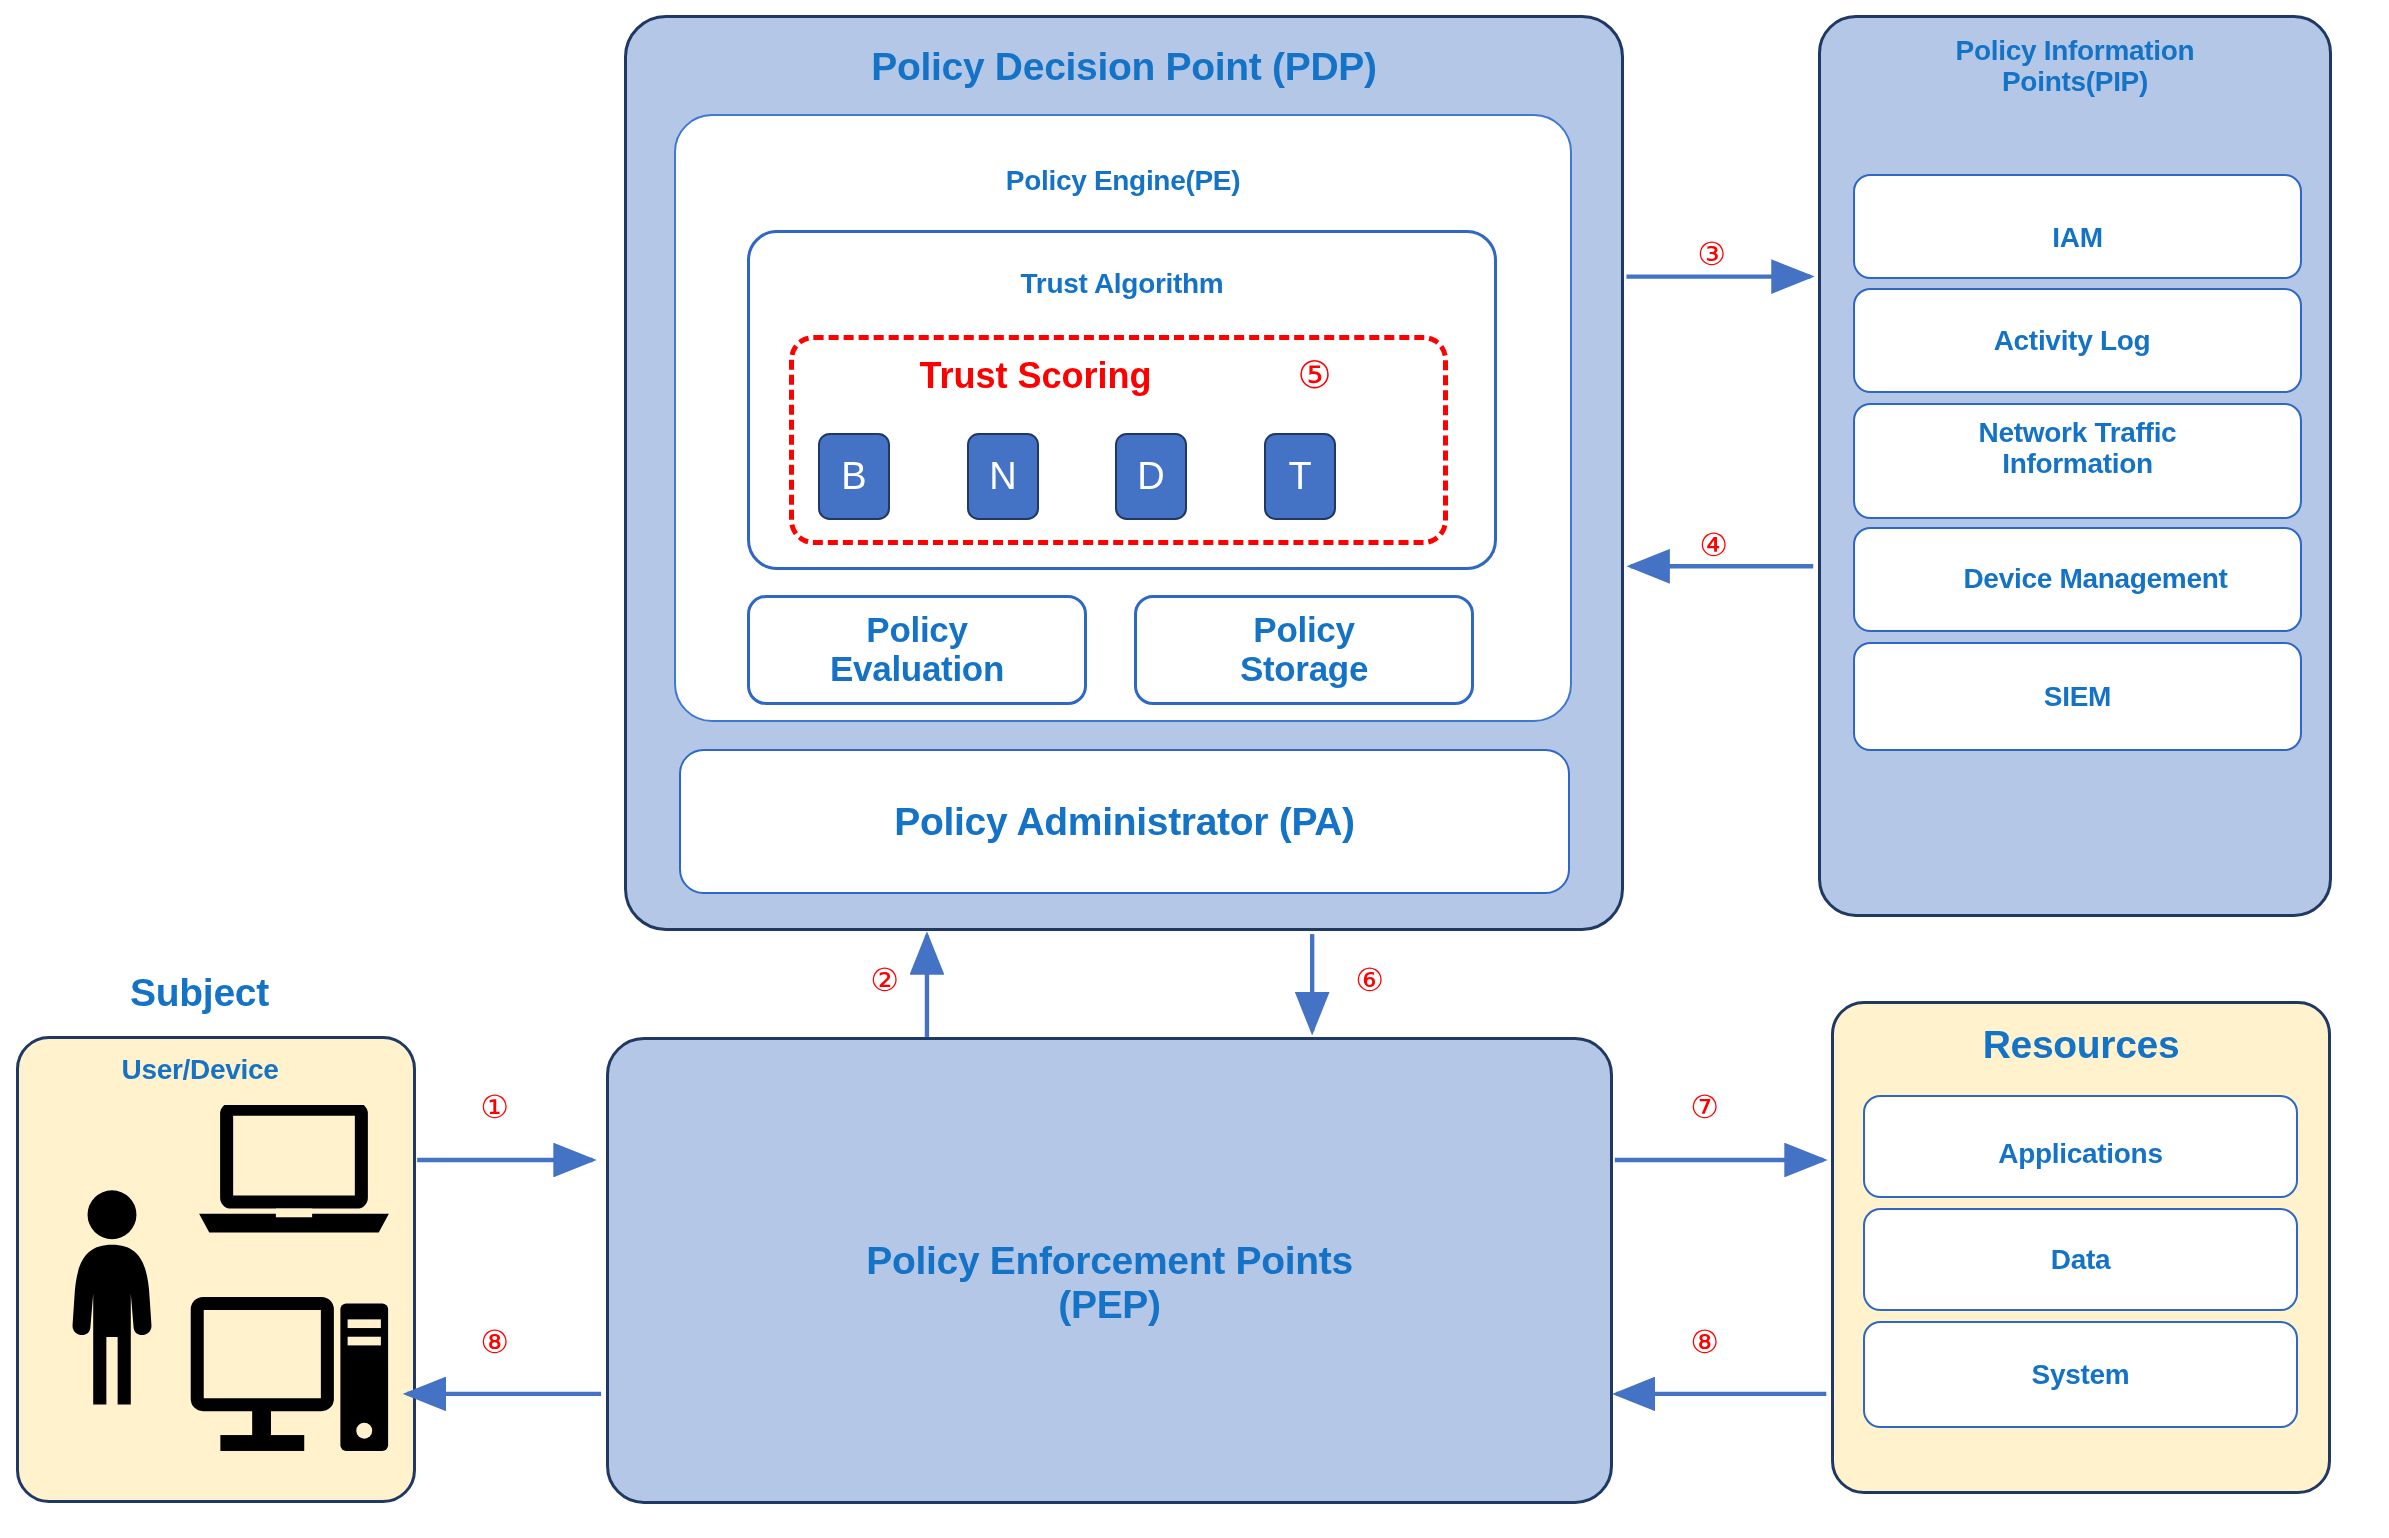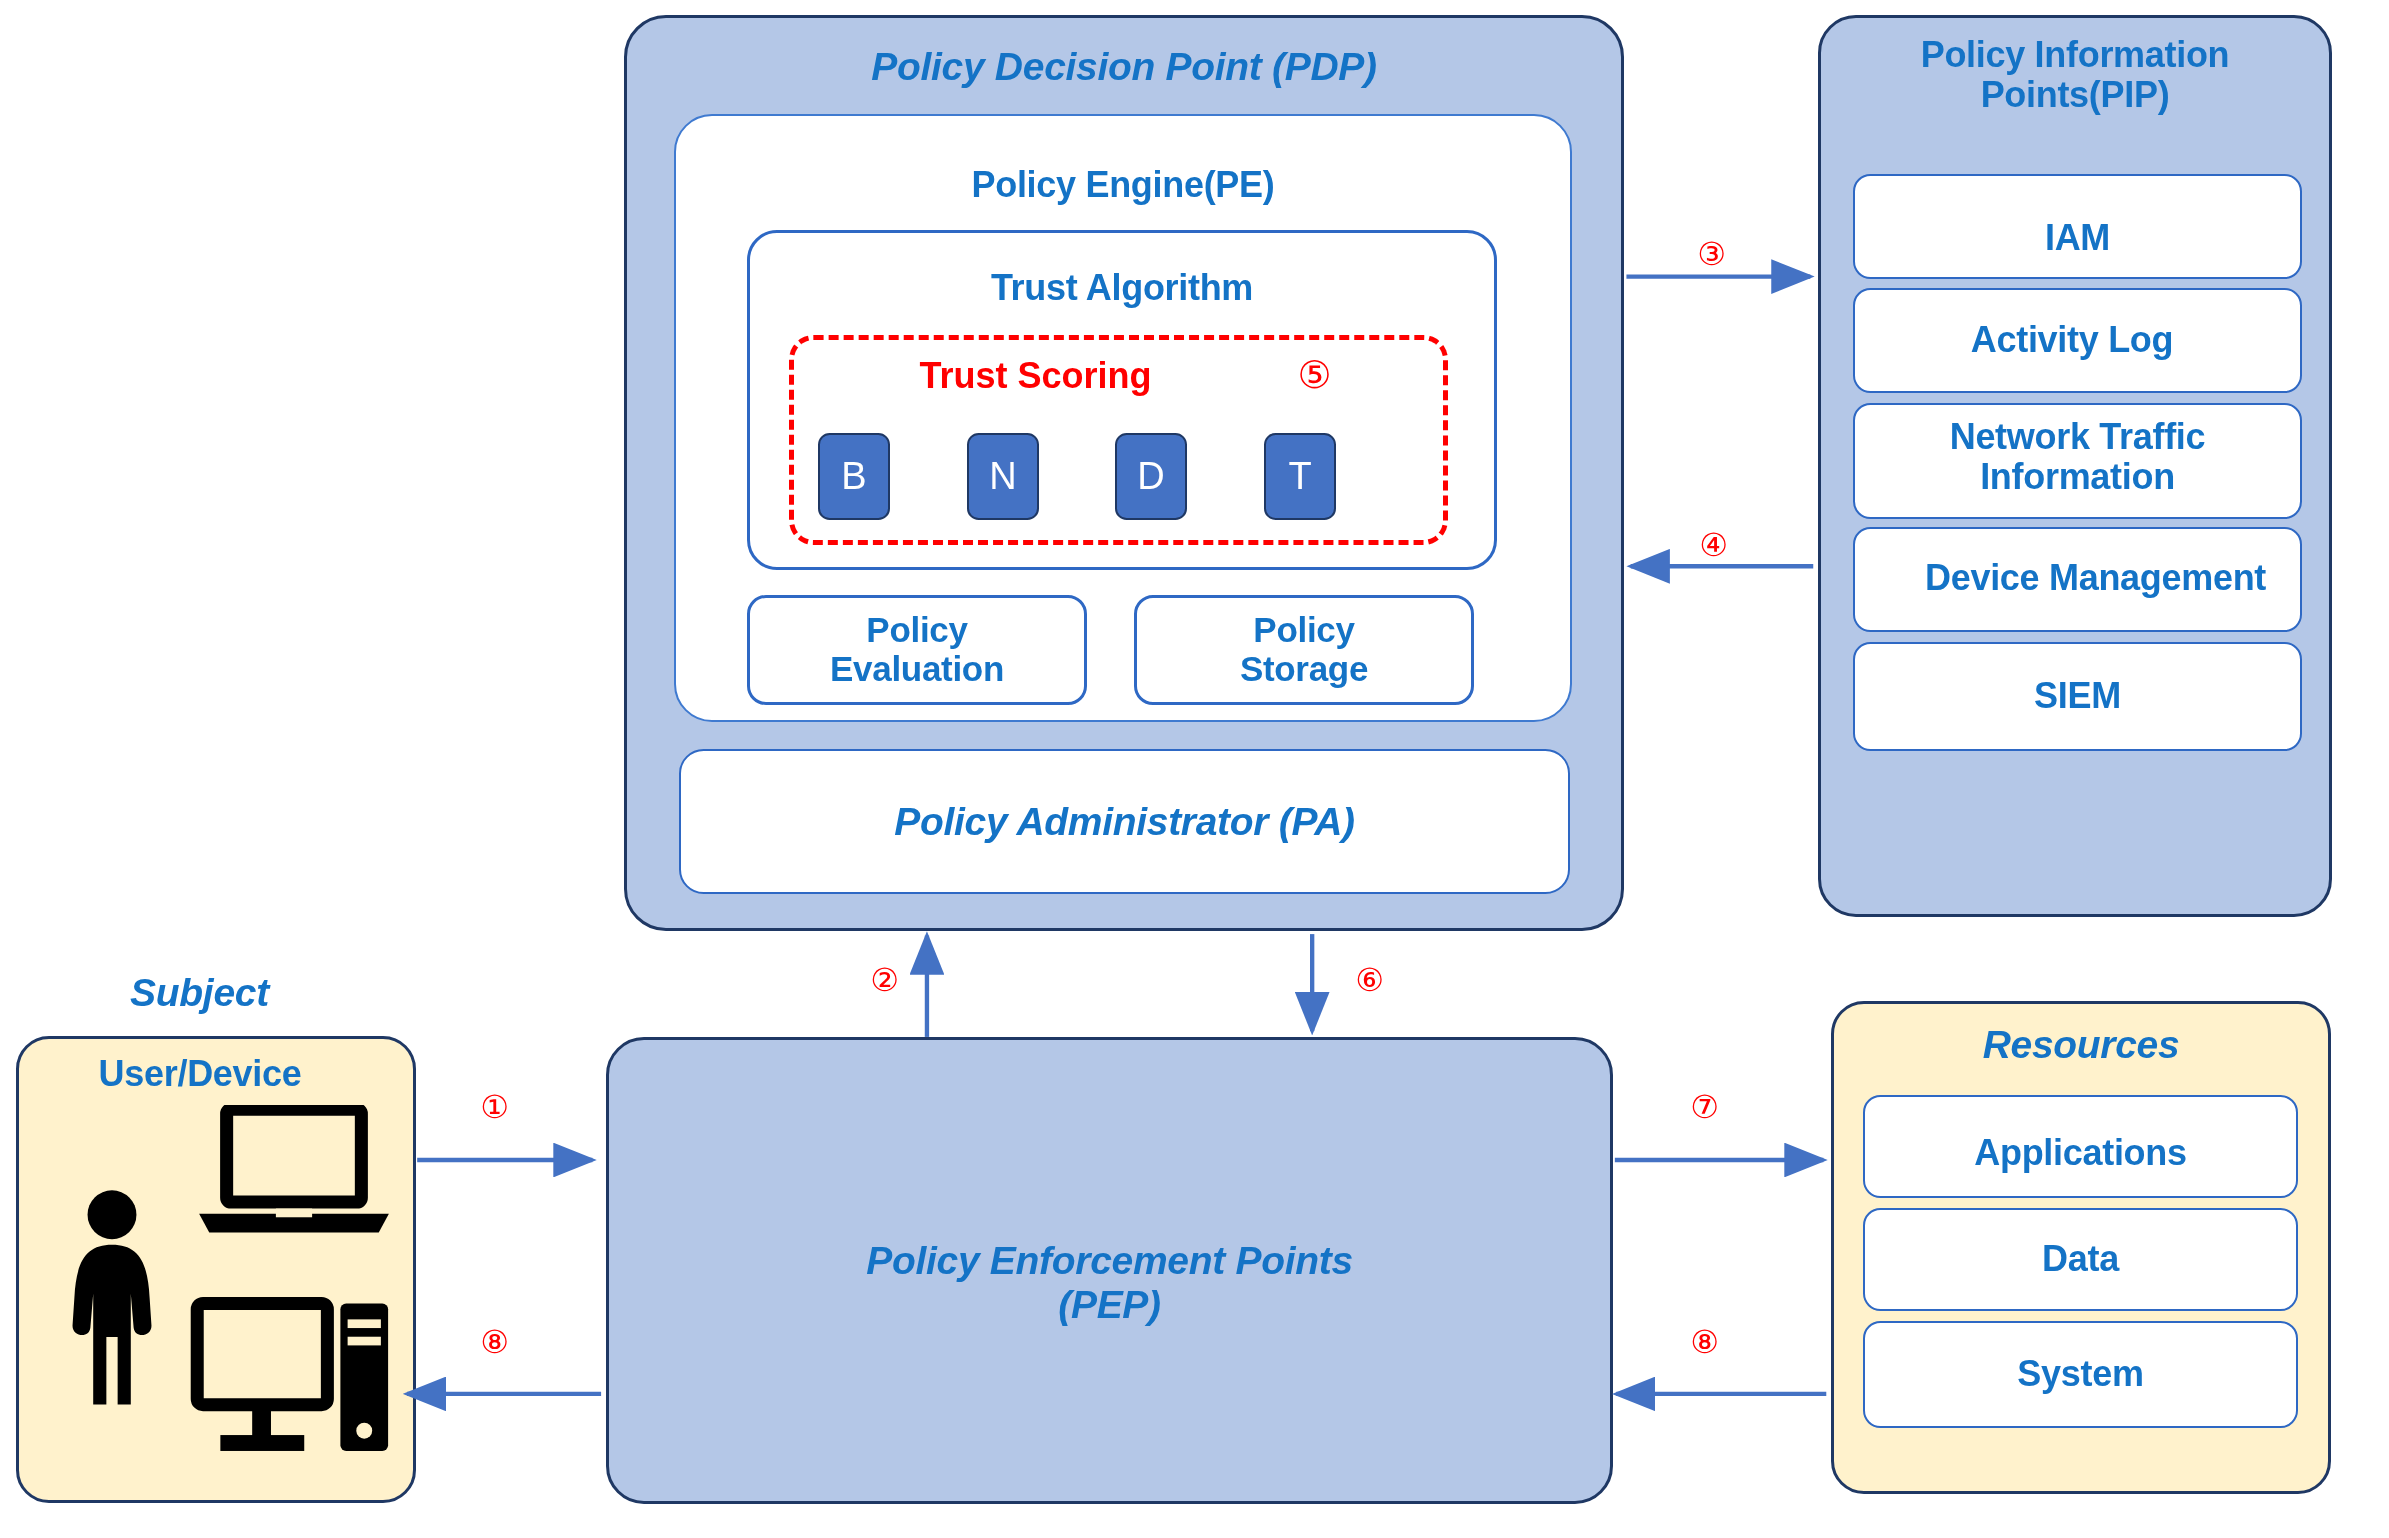--- a/index.html
+++ b/index.html
@@ -33,22 +33,22 @@
   }
 
   
   .ttl{
     color:#1473c6;
     font-weight:bold;
     text-align:center;
     line-height:1.12;
     letter-spacing:-0.3px;
   }
-  .t54{font-size:39px;font-style:italic;}
-  .t50{font-size:36px;}
+  .t54{font-size:39px;}
+  .t50{font-size:28px;}
   .t48{font-size:35px;}
 
   .center-mid{
     display:flex;align-items:center;justify-content:center;
   }
 
   
   .dashed-red{
     border:5px dashed #ff0000;
     border-radius:24.6px;

